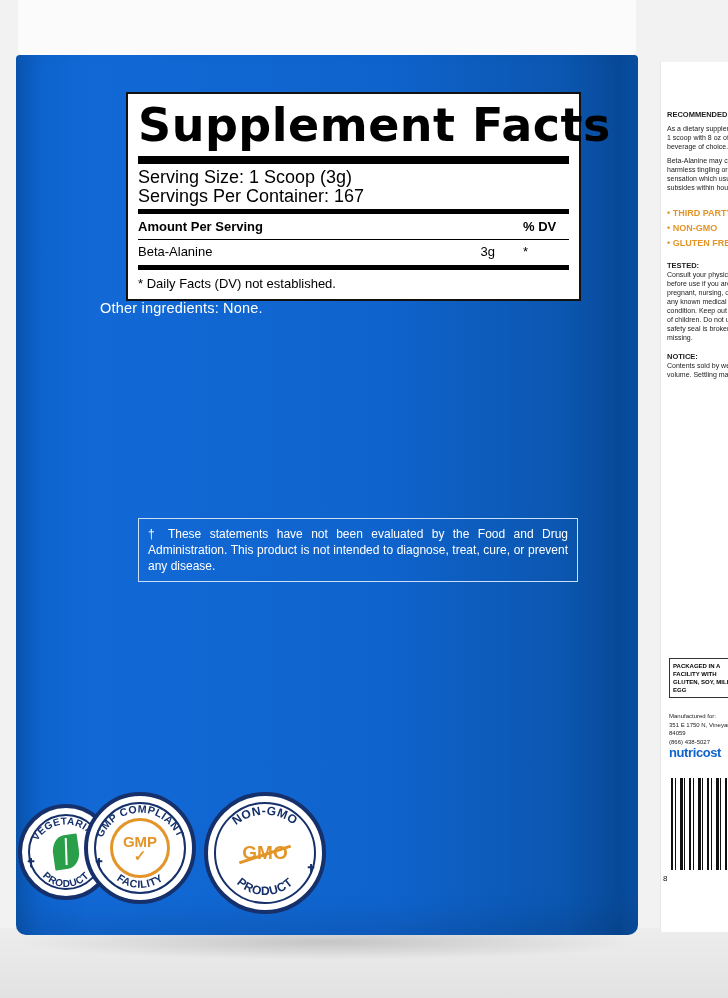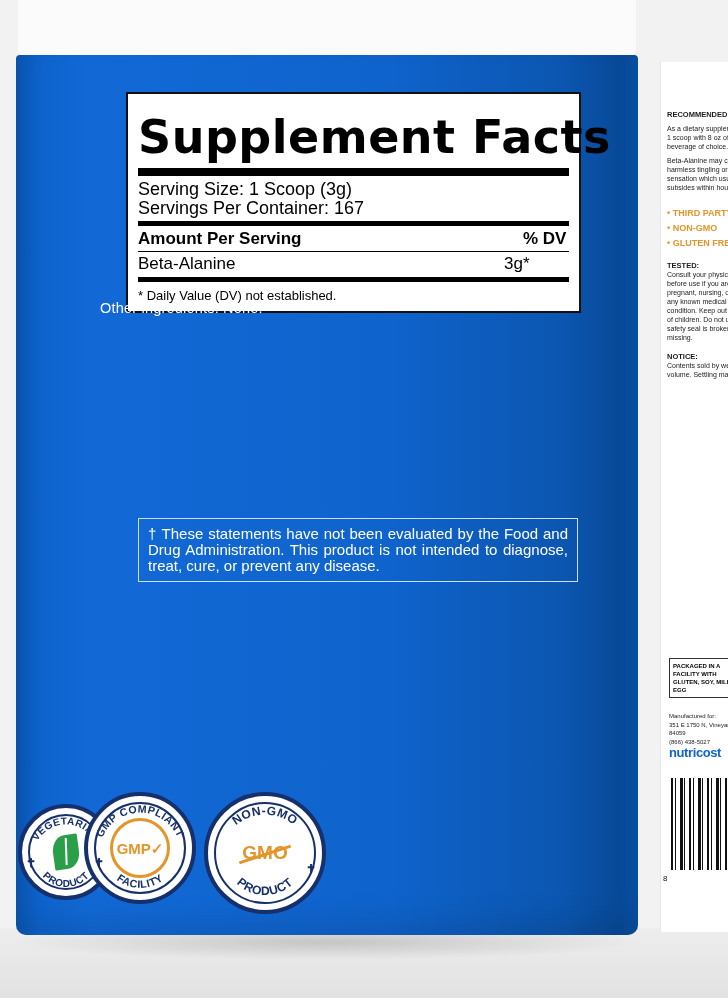--- a/index.html
+++ b/index.html
@@ -85,37 +85,38 @@
     box-sizing: border-box;
   }
   .facts-title {
     font-family: "DejaVu Sans", sans-serif;
     font-weight: bold;
     font-size: 46px;
     line-height: 54px;
     letter-spacing: 0.5px;
     color: #000;
     text-align: center;
-    padding: 16px 0 2px 0;
+    padding: 4px 0 2px 0;
     white-space: nowrap;
   }
   .rule-thick { border-bottom: 8px solid #000; margin: 2px 0 4px 0; }
   .rule-med   { border-bottom: 5px solid #000; margin: 3px 0; }
   .rule-thin  { border-bottom: 1px solid #000; margin: 2px 0; }
   .facts-line {
     font-size: 18px;
     line-height: 19px;
     color: #000;
   }
   .facts-row {
     display: flex;
     align-items: baseline;
-    font-size: 17px;
+    font-size: 13px;
     line-height: 20px;
     color: #000;
+    gap: 28px;
   }
   .facts-row .col-name { flex: 1 1 auto; }
   .facts-row .col-amt  { width: 92px; text-align: right; }
   .facts-row .col-dv   { width: 46px; }
   .facts-row.head { font-weight: bold; }
   .facts-foot {
     font-size: 13px;
     line-height: 18px;
     color: #000;
     padding-top: 2px;
@@ -134,21 +135,21 @@
   
   .disclaimer {
     position: absolute;
     left: 130px;
     top: 518px;
     width: 440px;
     border: 1px solid #cddff5;
     padding: 7px 9px;
     box-sizing: border-box;
     color: #ffffff;
-    font-size: 15px;
+    font-size: 12px;
     line-height: 16px;
     text-align: justify;
   }
 
   
   .seals {
     position: absolute;
     left: 6px;
     top: 790px;
     width: 340px;
@@ -204,21 +205,21 @@
     left: 50%; top: 8%;
     width: 1.5px; height: 80%;
     background: #ffffff;
     transform: translateX(-50%) rotate(6deg);
   }
   .gmp-circle {
     width: 54px; height: 54px;
     border-radius: 50%;
     border: 3px solid #e3952a;
     display: flex; align-items: center; justify-content: center;
-    flex-direction: row;
+    flex-direction: column;
     color: #e3952a;
     font-weight: bold;
     font-size: 15px;
     line-height: 15px;
   }
   .gmp-check { font-size: 15px; line-height: 13px; }
   .gmo-mark {
     width: 62px; height: 44px;
     display: flex; align-items: center; justify-content: center;
     color: #e3952a;
@@ -341,21 +342,21 @@
         <div class="col-amt"></div>
         <div class="col-dv">% DV</div>
       </div>
       <div class="rule-thin"></div>
       <div class="facts-row">
         <div class="col-name">Beta-Alanine</div>
         <div class="col-amt">3g</div>
         <div class="col-dv">*</div>
       </div>
       <div class="rule-med"></div>
-      <div class="facts-foot">* Daily Value (DV) not established.</div>
+      <div class="facts-foot">* Daily Facts (DV) not established.</div>
     </div>
 
     <div class="other-ing">Other ingredients: None.</div>
 
     <div class="disclaimer">† These statements have not been evaluated by the Food and Drug Administration. This product is not intended to diagnose, treat, cure, or prevent any disease.</div>
 
     <div class="seals">
 
       <div class="seal seal-1">
         <div class="inner-ring"></div>

